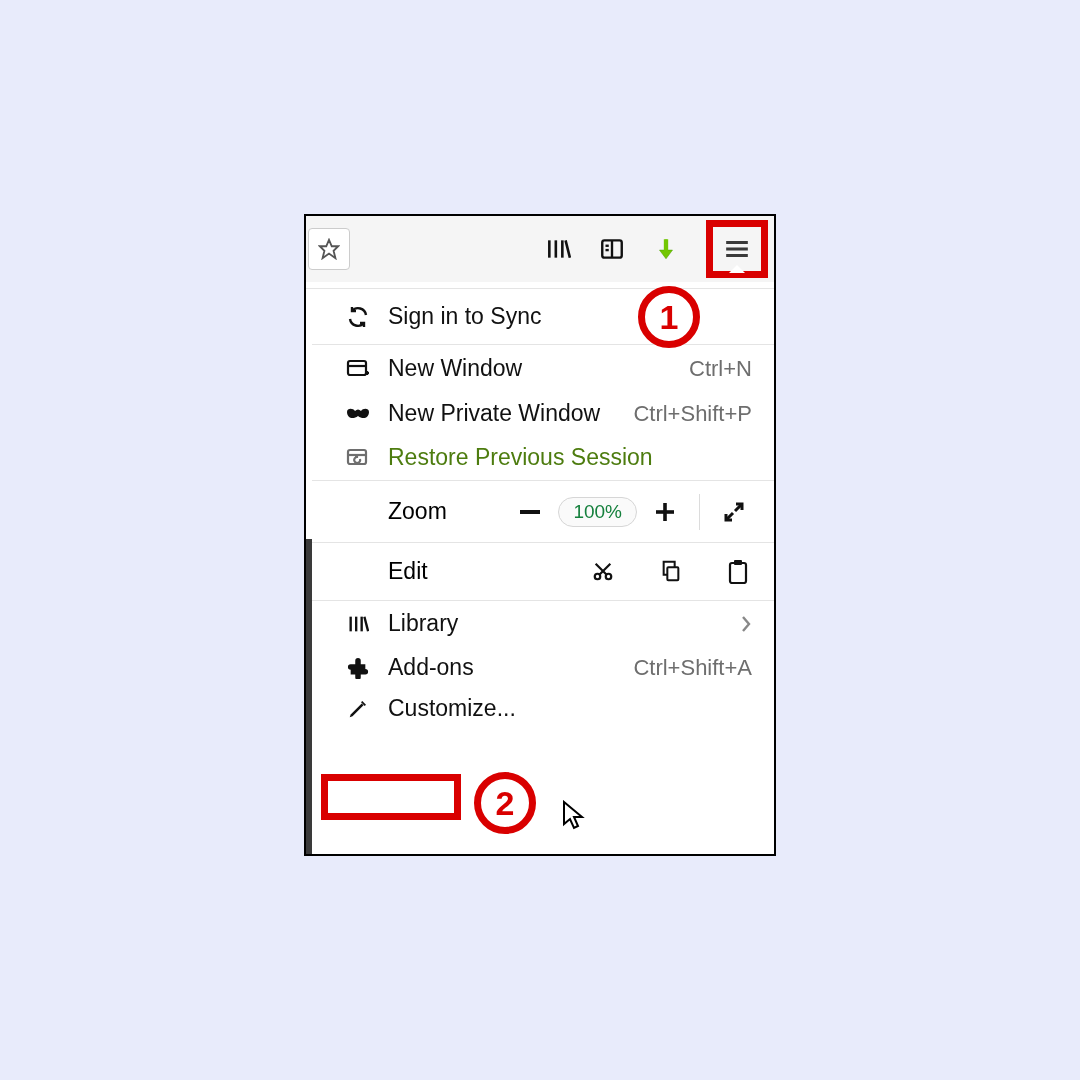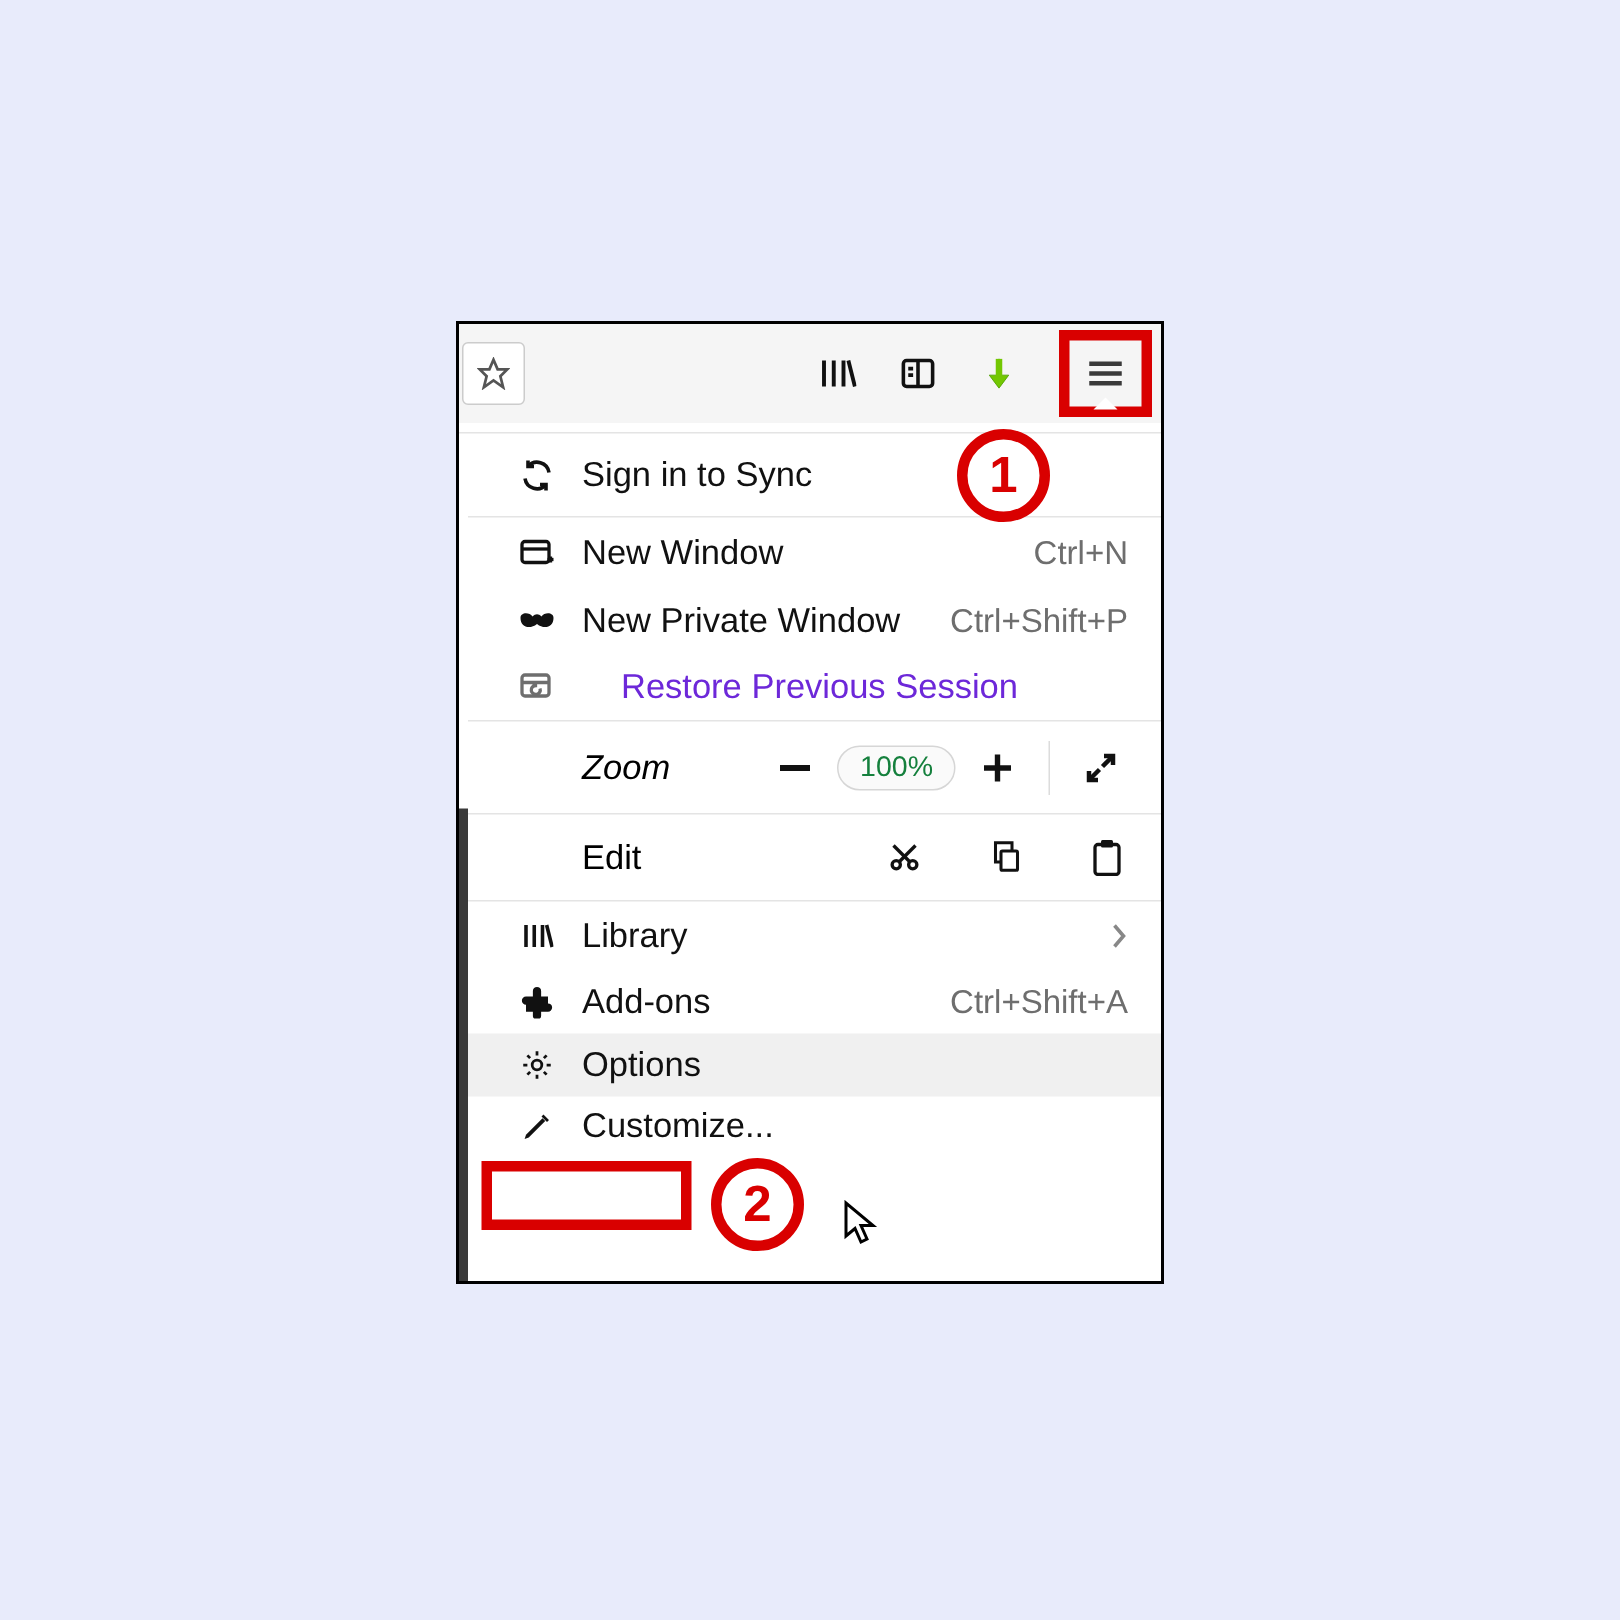--- a/index.html
+++ b/index.html
@@ -85,33 +85,33 @@
     align-items:center;
     padding: 0 22px 0 30px;
     font-size: 23px;
     color:#111;
     border-bottom: 1px solid transparent;
   }
   .item.hr-after { border-bottom: 1px solid #e4e4e4; }
   .item .ic { width: 32px; display:flex; justify-content:center; margin-right: 14px; flex-shrink:0;}
   .item .right { margin-left:auto; color:#6e6e6e; font-size:22px; }
   .item.hover { background:#f0f0f0; }
-  .item.disabled { color:#6d28d9;gap:26px; }
+  .item.disabled { color:#4d7c0f; }
 
   
   .zoom-row {
     height: 62px;
     display:flex;
     align-items:center;
     padding-left: 76px;
     font-size:23px;
     border-bottom: 1px solid #e4e4e4;
     gap: 0;
   }
-  .zoom-row .lbl { flex: 0 0 auto; font-style: italic; }
+  .zoom-row .lbl { flex: 0 0 auto; }
   .zoom-ctls { margin-left:auto; display:flex; align-items:center; gap:0; padding-right:12px;}
   .zbtn { width:56px; height:40px; display:flex; align-items:center; justify-content:center; font-size:28px;}
   .pct {
     border: 1px solid #d6d6d6;
     border-radius: 18px;
     padding: 3px 14px;
     font-size:19px;
     color:#15803d;
     background:#fafafa;
   }
@@ -328,29 +328,20 @@
       <div class="item" style="height:42px">
         <span class="ic">
           <svg width="22" height="22" viewBox="0 0 24 24" fill="#111">
             <path d="M4 8h5V4a3 3 0 016 0v4h5v5a3 3 0 010 6v0H15v3a3 3 0 01-6 0v-3H4v-5a3 3 0 010-6z"></path>
           </svg>
         </span>
         <span>Add-ons</span>
         <span class="right">Ctrl+Shift+A</span>
       </div>
 
-      <div class="item hover" style="height:42px">
-        <span class="ic">
-          <svg width="22" height="22" viewBox="0 0 24 24" fill="none" stroke="#111" stroke-width="2">
-            <circle cx="12" cy="12" r="3.5"></circle>
-            <path d="M12 2v3M12 19v3M2 12h3M19 12h3M5 5l2 2M17 17l2 2M19 5l-2 2M5 19l2-2"></path>
-          </svg>
-        </span>
-        <span>Options</span>
-      </div>
 
       <div class="item" style="height:40px">
         <span class="ic">
           <svg width="22" height="22" viewBox="0 0 24 24" fill="#111">
             <path d="M3 21l3-1 12-12-2-2L4 18z"></path>
               <path d="M16 4l4 4" stroke="#111" stroke-width="2"></path>
           </svg>
         </span>
         <span>Customize...</span>
       </div>

